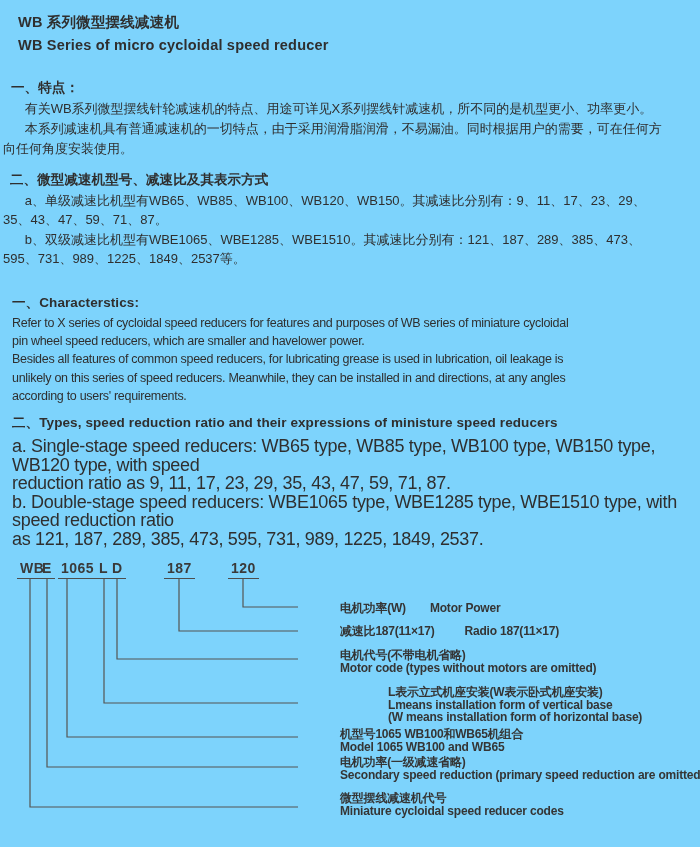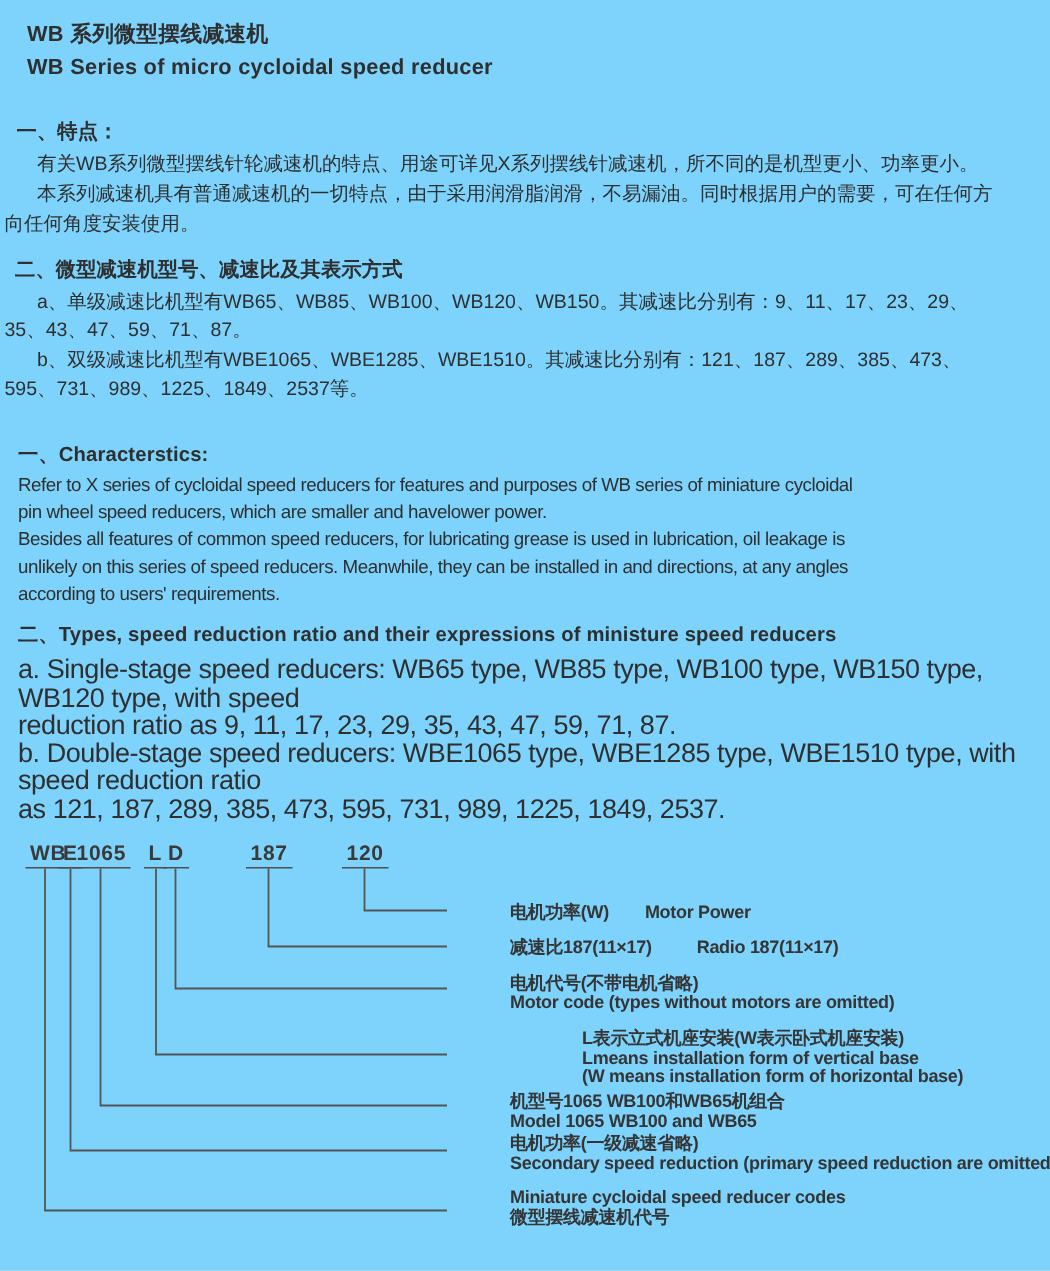--- a/index.html
+++ b/index.html
@@ -52,21 +52,21 @@
     font-size: 14px;
     font-weight: 600;
     letter-spacing: 0.5px;
     color: #3a3a3a;
     border-bottom: 1.5px solid #4d4d4d;
     padding: 0 3px 2px 3px;
     white-space: nowrap;
   }
   .c0 { left: 17px; }
   .c1 { left: 39px; }
-  .c2 { left: 48px; }
+  .c2 { left: 58px; }
   .c3 { left: 96px; }
   .c4 { left: 109px; }
   .c5 { left: 164px; }
   .c6 { left: 228px; }
   .connectors { position: absolute; left: 0; top: 0; }
   .lbl {
     position: absolute;
     left: 308px;
     font-size: 12px;
     font-weight: bold;
@@ -161,18 +161,18 @@
       <div>机型号1065  WB100和WB65机组合</div>
       <div>Model 1065  WB100 and WB65</div>
     </div>
 
     <div class="lbl l5">
       <div>电机功率(一级减速省略)</div>
       <div>Secondary speed reduction (primary speed reduction are omitted)</div>
     </div>
 
     <div class="lbl l6">
+      <div>微型摆线减速机代号</div>
       <div>Miniature cycloidal speed reducer codes</div>
-      <div>微型摆线减速机代号</div>
     </div>
 
   </div>
 </div>
 
 </body></html>

